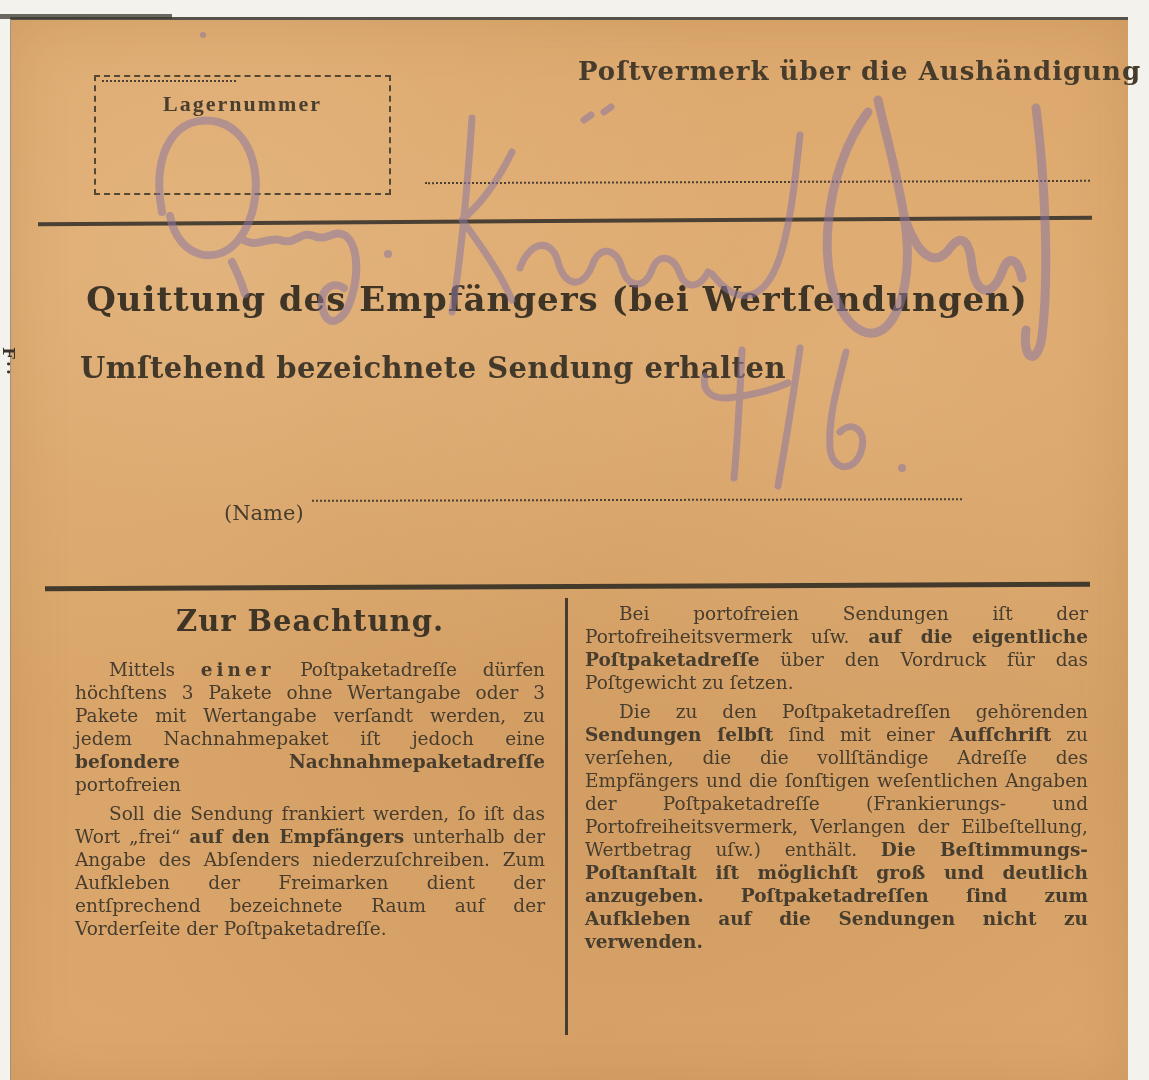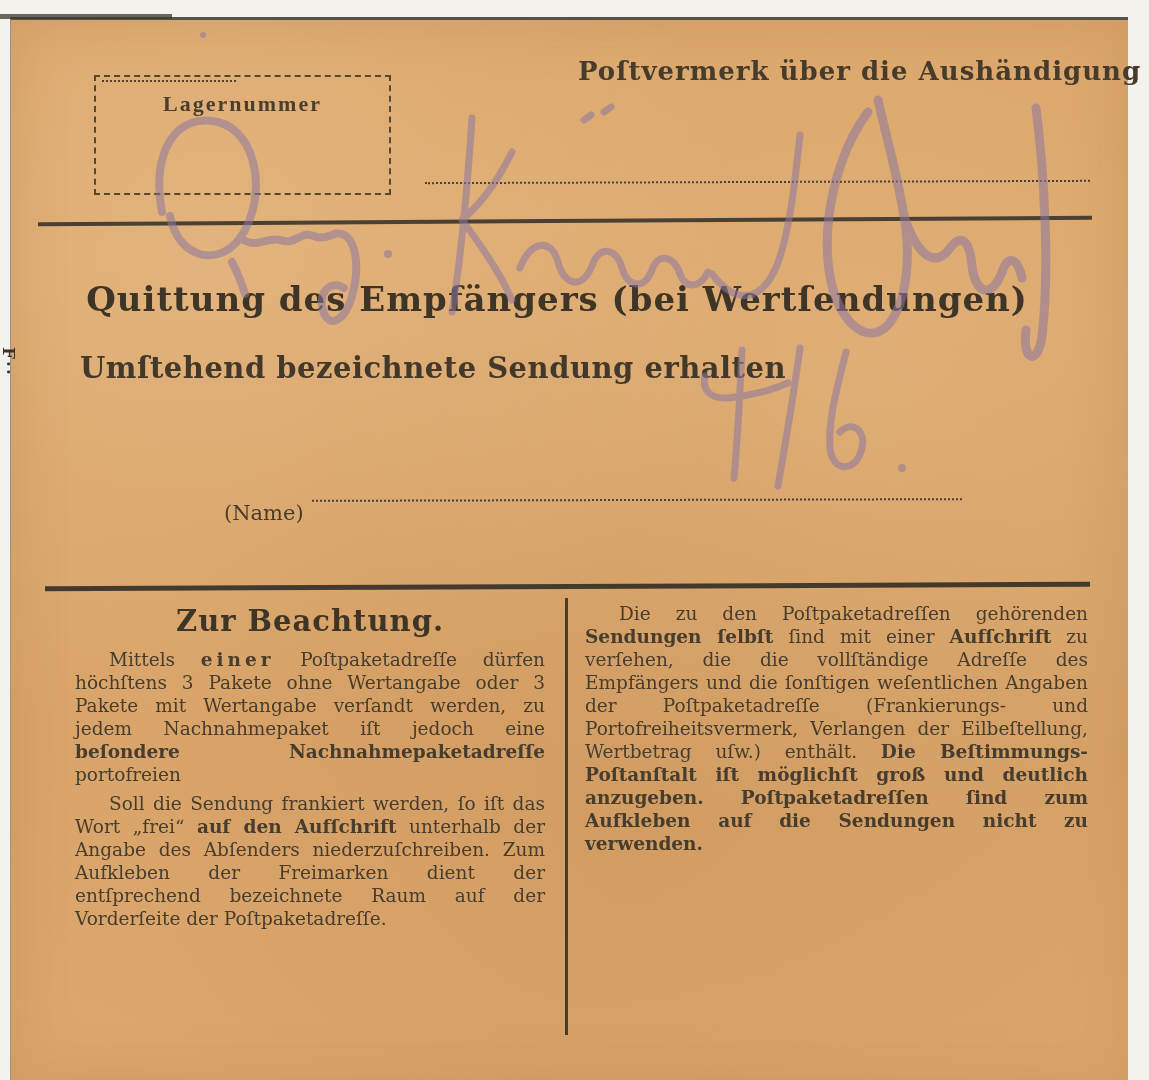--- a/index.html
+++ b/index.html
@@ -73,21 +73,21 @@
   }
   .col-divider{
     position:absolute;left:565px;top:598px;width:3px;height:437px;
     background:#463d2f;
   }
   .col{position:absolute;top:602px;font-size:18.5px;line-height:23px;text-align:justify;color:#473d2e;}
   .col-left{left:75px;width:470px;}
   .col-right{left:585px;width:503px;}
   .notice-title{
     text-align:center;font-size:29px;font-weight:bold;letter-spacing:1px;
-    margin:2px 0 10px 0;color:#3e3527;line-height:34px;
+    margin:2px 0 20px 0;color:#3e3527;line-height:34px;
   }
   .col p{margin:0 0 6px 0;text-indent:34px;}
   .col .b{font-weight:bold;}
   .col .sp{font-weight:bold;letter-spacing:4px;}
   .edge-mark{
     position:absolute;left:-6px;top:352px;
     font-size:17px;font-weight:bold;color:#3a3228;
     transform:rotate(90deg);letter-spacing:2px;
   }
   svg.handwriting{position:absolute;left:0;top:0;pointer-events:none;}
@@ -114,24 +114,25 @@
   <div class="receipt-statement">Umſtehend bezeichnete Sendung erhalten</div>
   <div class="name-label">(Name)</div>
   <div class="name-line"></div>
 
   <div class="rule-mid"></div>
   <div class="col-divider"></div>
 
   <div class="col col-left">
     <div class="notice-title">Zur Beachtung.</div>
     <p><span>Mittels </span><span class="b sp">einer</span><span> Poſtpaketadreſſe dürfen höchſtens 3 Pakete ohne Wertangabe oder 3 Pakete mit Wertangabe verſandt werden, zu jedem Nachnahmepaket iſt jedoch eine </span><span class="b">beſondere Nachnahmepaketadreſſe</span><span> portofreien</span></p>
-    <p><span>Soll die Sendung frankiert werden, ſo iſt das Wort „frei“ </span><span class="b">auf den Aufſchrift</span><span> unterhalb der Angabe des Abſenders niederzuſchreiben. Zum Aufkleben der Freimarken dient der entſprechend bezeichnete Raum auf der Vorderſeite der Poſtpaketadreſſe.</span></p>
+    <p><span>Soll die Sendung frankiert werden, ſo iſt das Wort „frei“ </span><span class="b">auf den Empfängers</span><span> unterhalb der Angabe des Abſenders niederzuſchreiben. Zum Aufkleben der Freimarken dient der entſprechend bezeichnete Raum auf der Vorderſeite der Poſtpaketadreſſe.</span></p>
   </div>
 
   <div class="col col-right">
+    <p><span>Bei portofreien Sendungen iſt der Portofreiheitsvermerk uſw. </span><span class="b">auf die eigentliche Poſtpaketadreſſe</span><span> über den Vordruck für das Poſtgewicht zu ſetzen.</span></p>
     <p><span>Die zu den Poſtpaketadreſſen gehörenden </span><span class="b">Sendungen ſelbſt</span><span> ſind mit einer </span><span class="b">Aufſchrift</span><span> zu verſehen, die die vollſtändige Adreſſe des Empfängers und die ſonſtigen weſentlichen Angaben der Poſtpaketadreſſe (Frankierungs- und Portofreiheitsvermerk, Verlangen der Eilbeſtellung, Wertbetrag uſw.) enthält. </span><span class="b">Die Beſtimmungs-Poſtanſtalt iſt möglichſt groß und deutlich anzugeben. Poſtpaketadreſſen ſind zum Aufkleben auf die Sendungen nicht zu verwenden.</span></p>
   </div>
 
   <div class="edge-mark">F··</div>
 
   <svg class="handwriting" width="1149" height="1080" viewBox="0 0 1149 1080" aria-label="illegible pencil signature across delivery note area">
     <g stroke="#8c77a0" fill="none" stroke-linecap="round" stroke-linejoin="round" opacity="0.55">
 
       <g stroke-width="8">
         <path d="M162 212 C150 150 178 112 218 122 C258 132 268 198 240 238 C218 268 178 258 170 216"></path>

